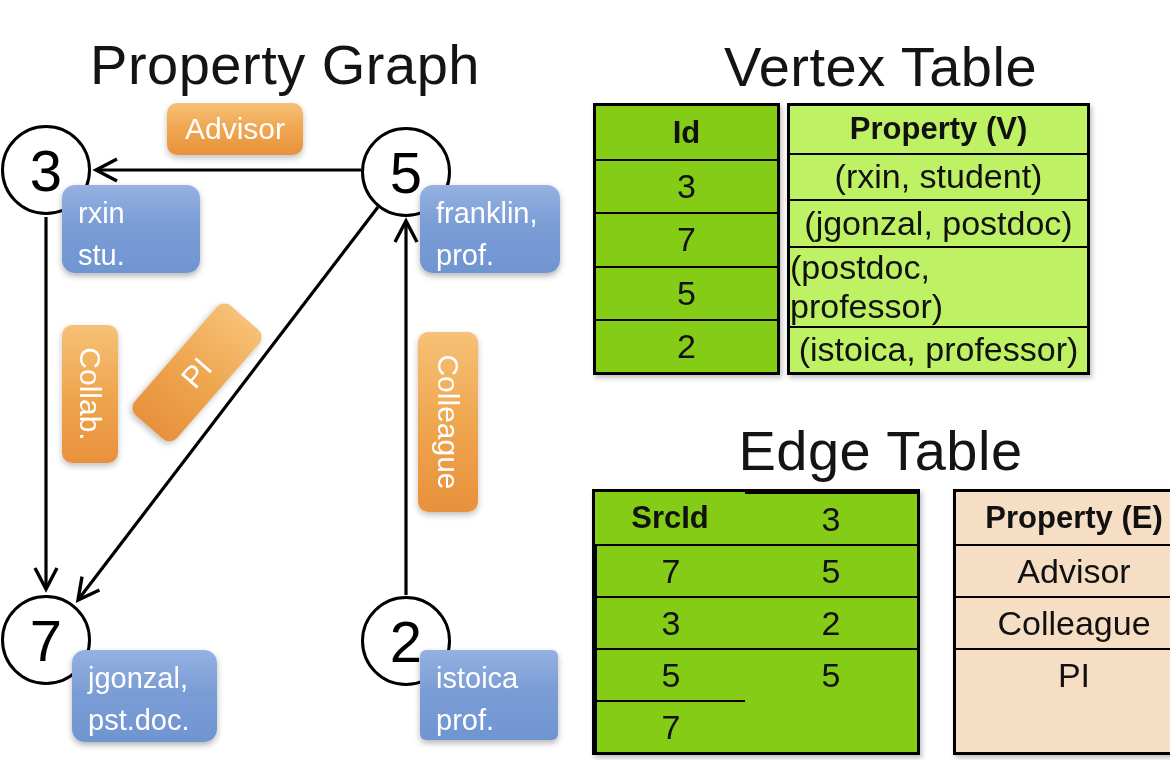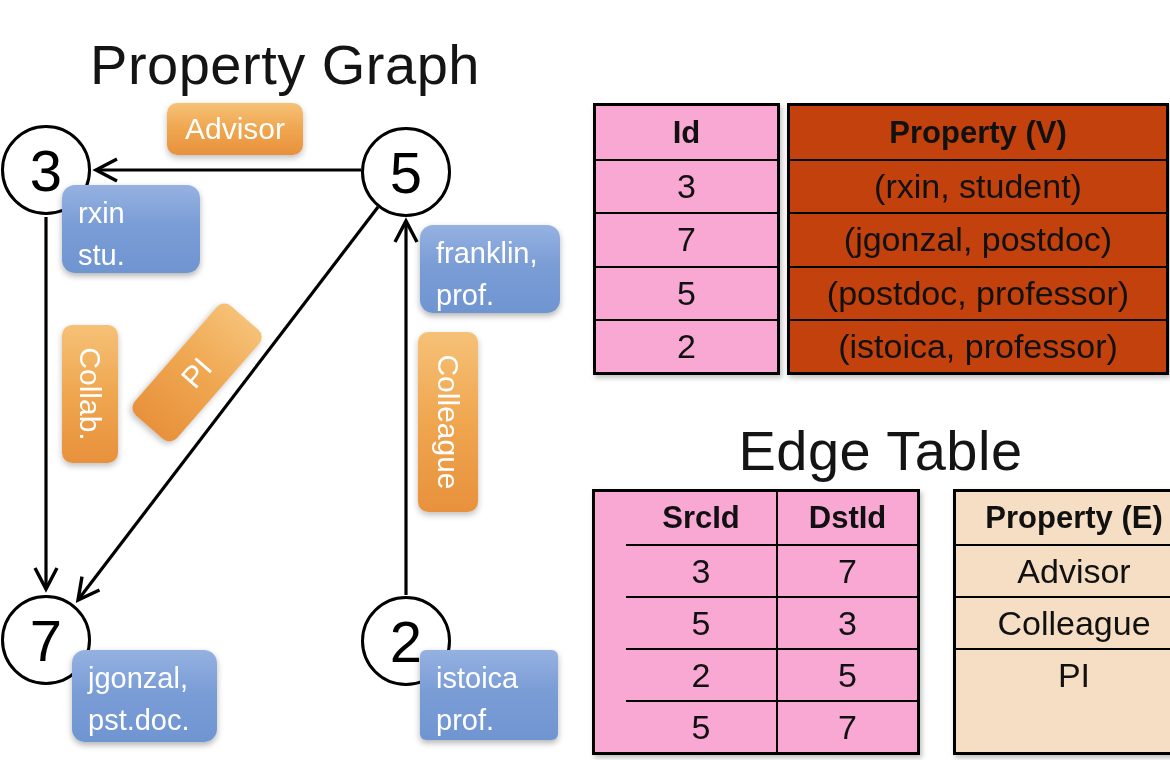--- a/index.html
+++ b/index.html
@@ -22,21 +22,21 @@
   #node-5 { left:361px; top:127px; }
   #node-7 { left:1px;   top:595px; }
   #node-2 { left:361px; top:596px; }
 
   
   .vlabel { position:absolute; box-sizing:border-box; border-radius:13px;
             background:linear-gradient(180deg,#95b1e1 0%,#7b9dd6 45%,#6f95d1 100%);
             color:#fff; font-size:29px; font-weight:300; line-height:1.45;
             padding:7px 6px 25px 16px; box-shadow:0 3px 6px rgba(0,0,0,.30); }
   #vlabel-3 { left:62px;  top:185px; width:138px; height:88px; }
-  #vlabel-5 { left:420px; top:185px; width:140px; height:88px;margin-top:40px; }
+  #vlabel-5 { left:420px; top:185px; width:140px; height:88px; }
   #vlabel-7 { left:72px;  top:650px; width:145px; height:92px; }
   #vlabel-2 { left:420px; top:650px; width:138px; height:90px;border-radius:6px; }
   .vlabel .line { display:block; }
 
   
   .elabel { position:absolute; box-sizing:border-box; border-radius:10px;
             background:linear-gradient(180deg,#f6c177 0%,#efa64f 50%,#e8913c 100%);
             color:#fff; display:flex; align-items:center; justify-content:center;
             font-size:30px; font-weight:300;
             box-shadow:0 3px 6px rgba(0,0,0,.25); }
@@ -44,41 +44,42 @@
   #elabel-collab    { left:62px;  top:325px; width:56px;  height:138px; }
   #elabel-colleague { left:418px; top:332px; width:60px;  height:180px; }
   #elabel-pi        { left:169px; top:300px; width:56px;  height:145px; transform:rotate(41deg); }
   .rot90  { transform:rotate(90deg);  white-space:nowrap; }
   .rotm90 { transform:rotate(-90deg); white-space:nowrap; }
 
   svg.edges { position:absolute; left:0; top:0; }
 
   
   .tbl { position:absolute; box-sizing:border-box; border:3px solid #000;
-         display:grid; box-shadow:2px 3px 5px rgba(0,0,0,.25); background:#f9a8d4; }
+         display:grid; box-shadow:2px 3px 5px rgba(0,0,0,.25); background:#84cc16; }
   .c { display:flex; align-items:center; justify-content:center;
        font-size:34px; font-weight:300; color:#111; }
   .c.hdr { font-weight:bold; font-size:31px; }
   .bt { border-top:2.5px solid #000; }
   .bl { border-left:2.5px solid #000; }
 
   #vt-id   { left:593px; top:103px; width:187px; height:272px; grid-template-rows:repeat(5,1fr); }
-  #vt-prop { left:787px; top:103px; width:382px; height:272px; grid-template-rows:repeat(5,1fr);
-             background:#c2410c; }
+  #vt-prop { left:787px; top:103px; width:303px; height:272px; grid-template-rows:repeat(5,1fr);
+             background:#bef264; }
   #et-ids  { left:592px; top:489px; width:328px; height:266px;
-             grid-template-columns:150px 1fr; grid-template-rows:repeat(5,1fr);padding-left:31px; }
+             grid-template-columns:150px 1fr; grid-template-rows:repeat(5,1fr); }
   #et-prop { left:926px; top:489px; width:242px; height:266px; grid-template-rows:repeat(5,1fr);
              background:#f6dec4;margin-left:27px; }
 </style>
 </head>
 <body>
 
 <div id="stage">
 
   <div class="title" id="graph-title">Property Graph</div>
+  <div class="title" id="vertex-title">Vertex Table</div>
   <div class="title" id="edge-title">Edge Table</div>
 
   <svg class="edges" width="580" height="760">
     <defs>
       <marker id="arrow" viewBox="0 0 30 30" markerUnits="userSpaceOnUse" markerWidth="30" markerHeight="30" refX="26" refY="15" orient="auto">
         <path d="M5,4 L26,15 L5,26" fill="none" stroke="#000" stroke-width="3.4"></path>
       </marker>
     </defs>
     <line x1="361" y1="170" x2="96" y2="170" stroke="#000" stroke-width="3.2" marker-end="url(#arrow)"></line>
     <line x1="46" y1="217" x2="46" y2="589" stroke="#000" stroke-width="3.2" marker-end="url(#arrow)"></line>
@@ -132,21 +133,20 @@
   <div class="tbl" id="vt-prop">
     <div class="c hdr">Property (V)</div>
     <div class="c bt">(rxin, student)</div>
     <div class="c bt">(jgonzal, postdoc)</div>
     <div class="c bt">(postdoc, professor)</div>
     <div class="c bt">(istoica, professor)</div>
   </div>
 
   <div class="tbl" id="et-ids">
     <div class="c hdr">SrcId</div>
-    <div class="c hdr bl">DstId</div>
     <div class="c bt">3</div>
     <div class="c bt bl">7</div>
     <div class="c bt">5</div>
     <div class="c bt bl">3</div>
     <div class="c bt">2</div>
     <div class="c bt bl">5</div>
     <div class="c bt">5</div>
     <div class="c bt bl">7</div>
   </div>
 

